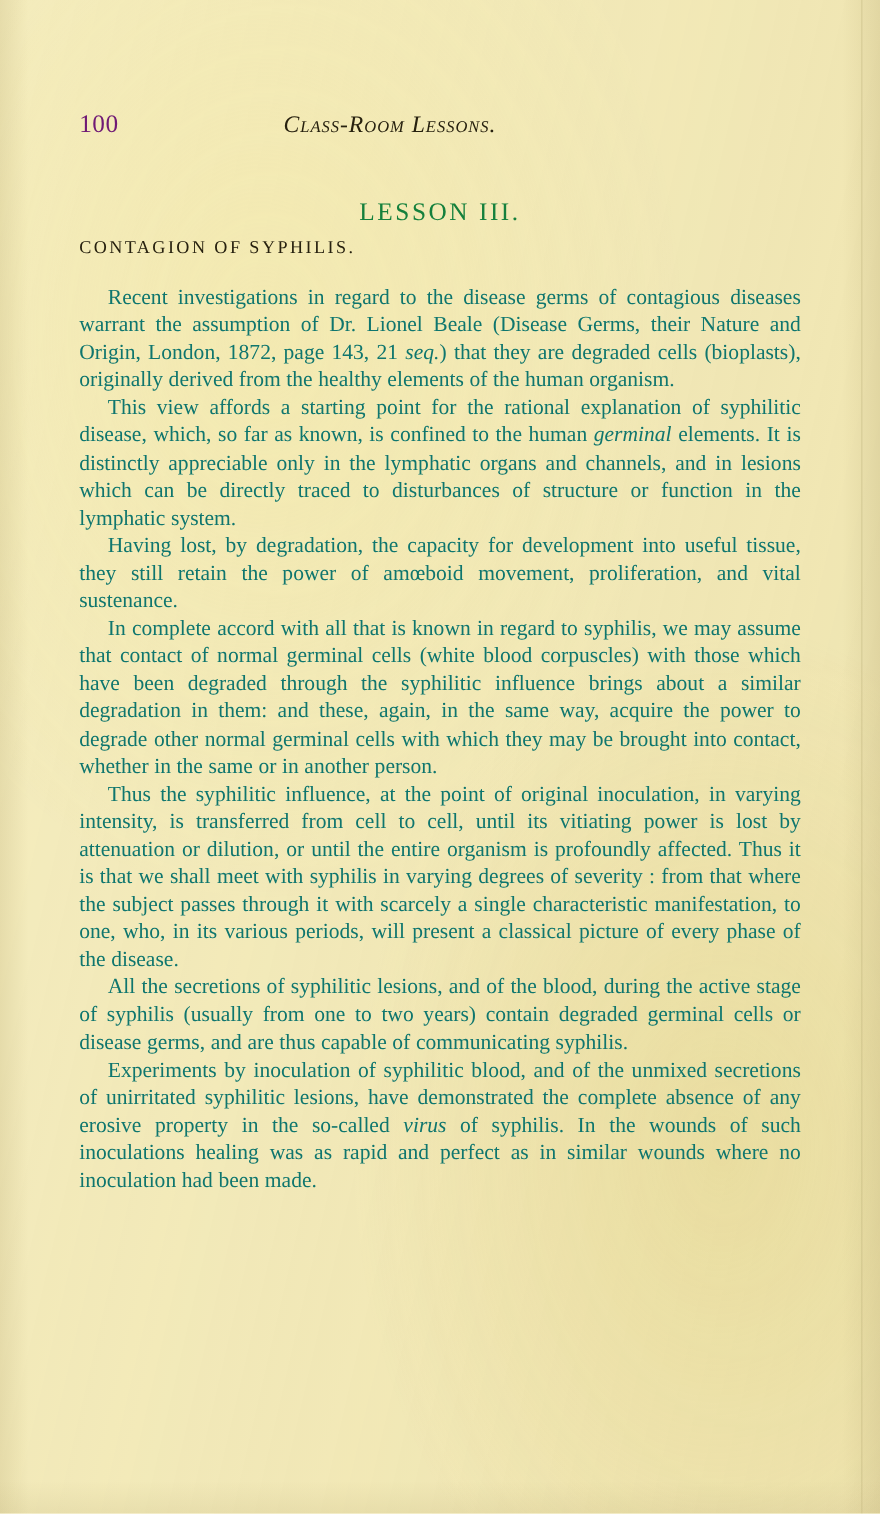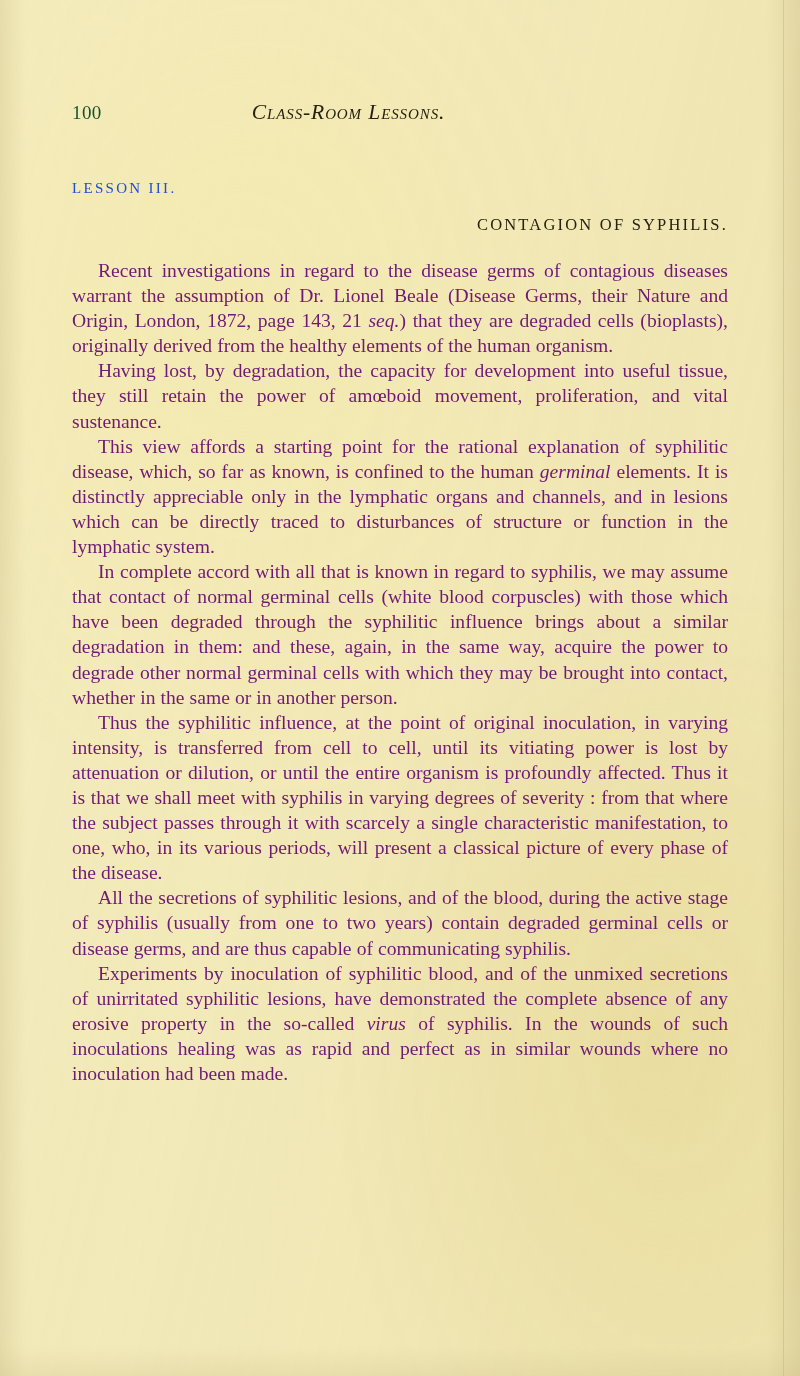--- a/index.html
+++ b/index.html
@@ -69,70 +69,70 @@
   .running-head {
     position: absolute;
     top: 100px;
     left: 0;
     width: 100%;
     height: 28px;
     display: flex;
     align-items: baseline;
   }
   .folio {
-    font-size: 19px;
+    font-size: 23px;
     letter-spacing: .4px;
-    color: #14532d;
+    color: #701a75;
   }
   .head-title {
     margin-left: 150px;
     font-style: italic;
     font-size: 21.5px;
     font-variant: small-caps;
     letter-spacing: .9px;
     color: #27210f;
     white-space: nowrap;
   }
 
   
   .lesson-number {
     position: absolute;
     top: 180px;
     left: 0;
     width: 100%;
-    text-align: left;
-    font-size: 15px;
+    text-align: center;
+    font-size: 23px;
     letter-spacing: 2.3px;
-    color: #1d4ed8;
+    color: #15803d;
   }
   .lesson-subject {
     position: absolute;
     top: 215px;
     left: 0;
     width: 100%;
-    text-align: right;
+    text-align: left;
     font-size: 16.5px;
     letter-spacing: 2.2px;
     color: #27210f;
   }
 
   
   .body-text {
     position: absolute;
     top: 258px;
     left: 0;
     width: 100%;
   }
   .body-text p {
     margin: 0;
     font-size: 19.6px;
     line-height: 25.1px;
     text-align: justify;
     text-indent: 26px;
-    color: #701a75;
+    color: #0f766e;
     -webkit-hyphens: none;
     hyphens: none;
     word-spacing: .2px;
   }
   .body-text p i {
     font-style: italic;
   }
 
   
   .page, .running-head, .lesson-number, .lesson-subject {
@@ -152,23 +152,23 @@
   </div>
 
   <div class="lesson-number">LESSON III.</div>
 
   <div class="lesson-subject">CONTAGION OF SYPHILIS.</div>
 
   <div class="body-text">
 
     <p><span>Recent investigations in regard to the disease germs of contagious diseases warrant the assumption of Dr. Lionel Beale (Disease Germs, their Nature and Origin, London, 1872, page 143, 21 </span><i>seq.</i><span>) that they are degraded cells (bioplasts), originally derived from the healthy elements of the human organism.</span></p>
 
+    <p><span>This view affords a starting point for the rational explanation of syphilitic disease, which, so far as known, is confined to the human </span><i>germinal</i><span> elements. It is distinctly appreciable only in the lymphatic organs and channels, and in lesions which can be directly traced to disturbances of structure or function in the lymphatic system.</span></p>
+
     <p>Having lost, by degradation, the capacity for development into useful tissue, they still retain the power of amœboid movement, proliferation, and vital sustenance.</p>
-
-    <p><span>This view affords a starting point for the rational explanation of syphilitic disease, which, so far as known, is confined to the human </span><i>germinal</i><span> elements. It is distinctly appreciable only in the lymphatic organs and channels, and in lesions which can be directly traced to disturbances of structure or function in the lymphatic system.</span></p>
 
     <p>In complete accord with all that is known in regard to syphilis, we may assume that contact of normal germinal cells (white blood corpuscles) with those which have been degraded through the syphilitic influence brings about a similar degradation in them: and these, again, in the same way, acquire the power to degrade other normal germinal cells with which they may be brought into contact, whether in the same or in another person.</p>
 
     <p>Thus the syphilitic influence, at the point of original inoculation, in varying intensity, is transferred from cell to cell, until its vitiating power is lost by attenuation or dilution, or until the entire organism is profoundly affected. Thus it is that we shall meet with syphilis in varying degrees of severity : from that where the subject passes through it with scarcely a single characteristic manifestation, to one, who, in its various periods, will present a classical picture of every phase of the disease.</p>
 
 
     <p>All the secretions of syphilitic lesions, and of the blood, during the active stage of syphilis (usually from one to two years) contain degraded germinal cells or disease germs, and are thus capable of communicating syphilis.</p>
 
     <p><span>Experiments by inoculation of syphilitic blood, and of the unmixed secretions of unirritated syphilitic lesions, have demonstrated the complete absence of any erosive property in the so-called </span><i>virus</i><span> of syphilis. In the wounds of such inoculations healing was as rapid and perfect as in similar wounds where no inoculation had been made.</span></p>
 

